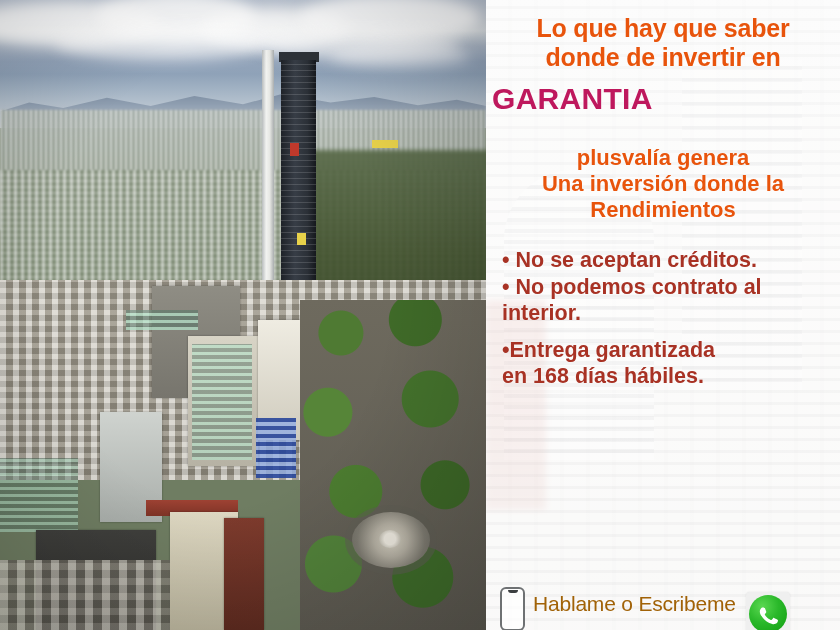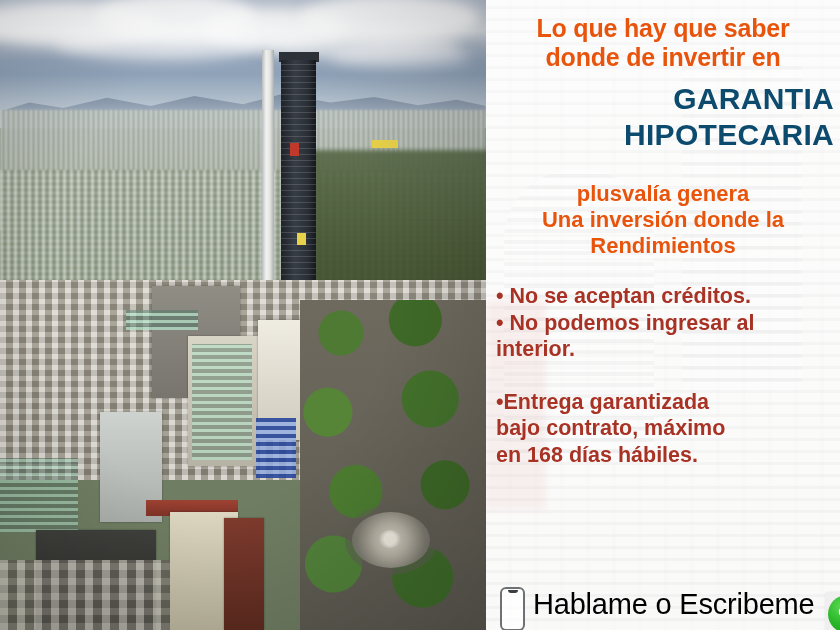--- a/index.html
+++ b/index.html
@@ -218,22 +218,22 @@
     text-align: center;
     color: #E8540C;
     font-weight: bold;
     font-size: 25px;
     line-height: 1.14;
     letter-spacing: -.2px;
     padding: 14px 8px 0 8px;
     text-shadow: 0 0 2px rgba(255,255,255,.7);
   }
   .brandline {
-    text-align: right;
-    color: #0c4a6e;
+    text-align: left;
+    color: #be185d;
     font-weight: bold;
     font-size: 30px;
     line-height: 1.2;
     letter-spacing: .3px;
     padding: 10px 6px 0 6px;
     text-shadow: 0 0 2px rgba(255,255,255,.7);
   }
   .subhead {
     text-align: center;
     color: #E8540C;
@@ -241,25 +241,25 @@
     font-size: 22px;
     line-height: 1.18;
     padding: 28px 10px 0 10px;
     text-shadow: 0 0 2px rgba(255,255,255,.7);
   }
   .bullets {
     color: #A83224;
     font-weight: bold;
     font-size: 21.5px;
     line-height: 1.24;
-    padding: 24px 8px 0 10px;
+    padding: 24px 8px 0 16px;
     text-shadow: 0 0 2px rgba(255,255,255,.6);
   }
   .bullets p { margin: 0; }
-  .bullets .b-gap { margin-top: 26px; }
+  .bullets .b-gap { margin-top: 10px; }
 
   .contact-bar {
     position: absolute;
     left: 0; bottom: 0;
     width: 354px;
     height: 52px;
     display: flex;
     align-items: center;
     gap: 8px;
     padding-left: 14px;
@@ -277,22 +277,22 @@
   .phone-outline::before {
     content: "";
     position: absolute;
     left: 50%; top: 1px;
     transform: translateX(-50%);
     width: 10px; height: 3px;
     background: #3b3e40;
     border-radius: 0 0 3px 3px;
   }
   .contact-text {
-    color: #000000;
-    font-size: 29px;
+    color: #a16207;
+    font-size: 21px;
     font-weight: normal;
     white-space: nowrap;
     letter-spacing: -.2px;
   }
   .wa-tile {
     width: 44px; height: 44px;
     background: #efefef;
     border-radius: 4px;
     display: flex;
     align-items: center;
@@ -374,35 +374,33 @@
 
     <div class="content-inner">
 
       <div class="headline">
         <div>Lo que hay que saber</div>
         <div>donde de invertir en</div>
       </div>
 
       <div class="brandline">
         <div>GARANTIA</div>
-        <div>HIPOTECARIA</div>
       </div>
 
       <div class="subhead">
         <div>plusvalía genera</div>
         <div>Una inversión donde la</div>
         <div>Rendimientos</div>
       </div>
 
       <div class="bullets">
         <p>• No se aceptan créditos.</p>
-        <p>• No podemos ingresar al</p>
+        <p>• No podemos contrato al</p>
         <p>interior.</p>
         <p class="b-gap">•Entrega garantizada</p>
-        <p>bajo contrato, máximo</p>
         <p>en 168 días hábiles.</p>
       </div>
 
       <div class="contact-bar">
         <div class="phone-outline"></div>
         <div class="contact-text">Hablame o Escribeme</div>
         <div class="wa-tile">
           <div class="wa-circle">
             <svg width="24" height="24" viewBox="0 0 24 24" aria-hidden="true">
               <path fill="#ffffff" d="M8.3 6.1c-.3-.7-.6-.7-.9-.7h-.8c-.3 0-.8.1-1.2.6-.4.5-1.6 1.5-1.6 3.7s1.6 4.3 1.9 4.6c.2.3 3.1 4.9 7.6 6.7 3.8 1.5 4.5 1.2 5.3 1.1.8-.1 2.6-1.1 3-2.1.4-1 .4-1.9.3-2.1-.1-.2-.4-.3-.9-.5-.4-.2-2.6-1.3-3-1.4-.4-.2-.7-.2-1 .2-.3.5-1.1 1.4-1.3 1.6-.2.3-.5.3-.9.1-.4-.2-1.8-.7-3.5-2.2-1.3-1.2-2.2-2.6-2.4-3-.2-.5 0-.7.2-.9.2-.2.4-.5.7-.8.2-.3.3-.5.4-.8.1-.3.1-.6 0-.8-.1-.2-1-2.5-1.4-3.3z"></path>

